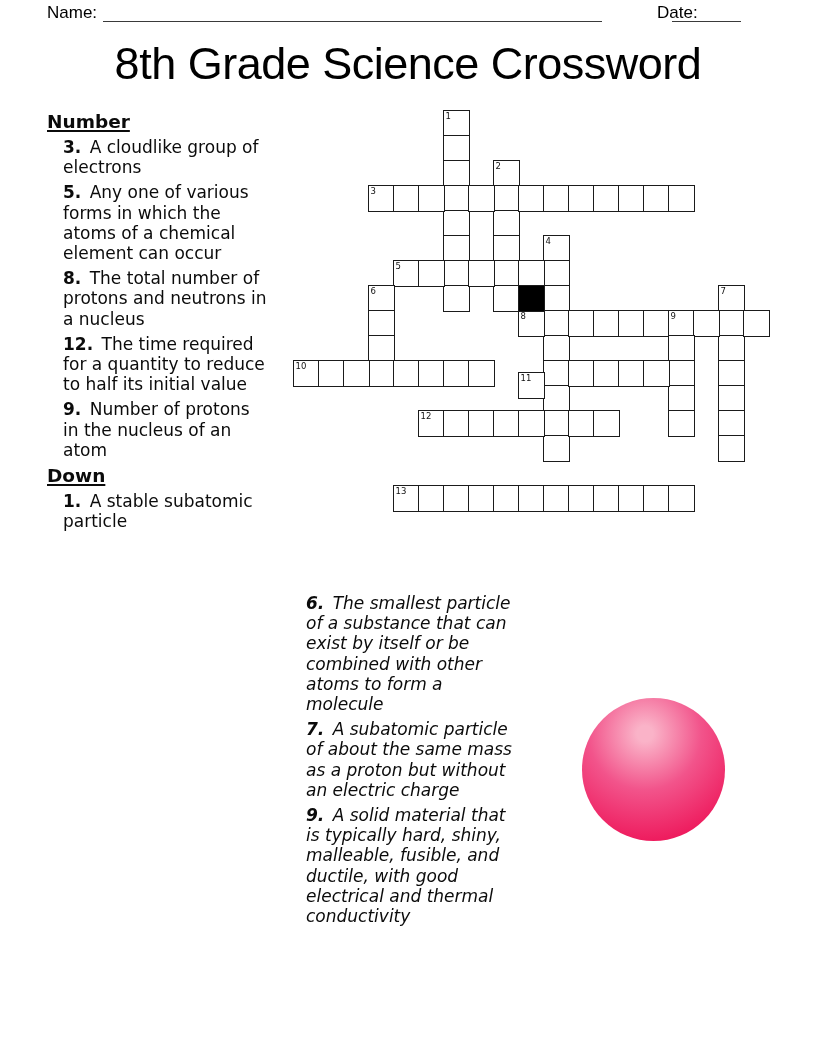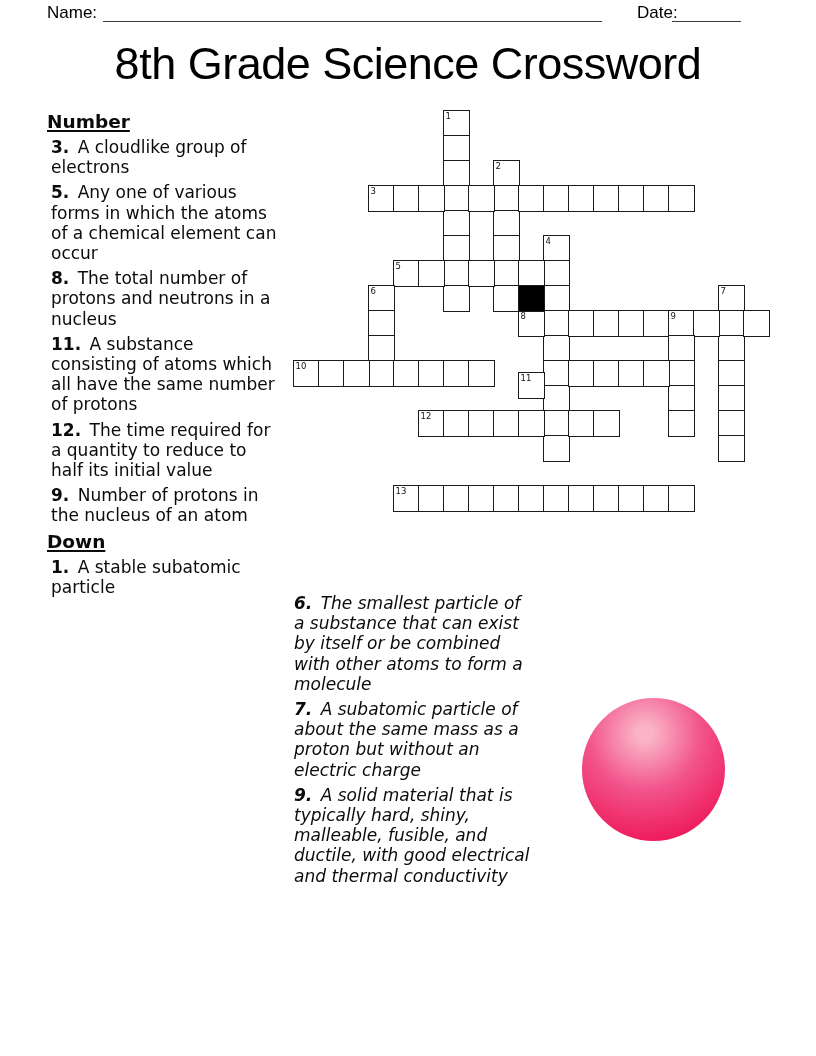--- a/index.html
+++ b/index.html
@@ -8,48 +8,47 @@
   .nd-label{position:absolute;top:3px;font:17px/20px "Liberation Sans",sans-serif;color:#000;}
   .nd-line{position:absolute;top:21px;height:0;border-bottom:1.6px solid #3a3a3a;}
   .title{position:absolute;top:39px;left:0;width:100%;text-align:center;
          font-family:"Liberation Sans",sans-serif;font-size:45px;line-height:50px;
          letter-spacing:-.5px;color:#000;white-space:nowrap;}
   .col{position:absolute;}
   .colL{left:47px;top:111px;width:239px;}
   .colM{left:290px;top:593px;width:245px;font-style:italic;}
   .heading{font-size:18.5px;line-height:21px;font-weight:bold;margin:0 0 5px;
            text-decoration:underline;text-decoration-thickness:2px;text-underline-offset:2px;}
-  .clue{margin:0 4px 5px;font-size:17px;line-height:20.2px;}
+  .clue{margin:0 16px 5px;font-size:17px;line-height:20.2px;}
   .clue b{margin-right:3px;}
   .grid{position:absolute;}
   .cell{position:absolute;width:26.6px;height:26.6px;box-sizing:border-box;
         border:1.6px solid #1b1b1b;background:#fff;}
   .cell.black{background:#000;}
   .cnum{position:absolute;top:0;left:1.5px;font-size:8.5px;line-height:10px;color:#111;}
   .sphere{position:absolute;border-radius:50%;}
 </style>
 </head>
 <body>
 
 <div class="page">
 
   <span class="nd-label" style="left:47px">Name:</span>
   <div class="nd-line" style="left:103px;width:499px"></div>
-  <span class="nd-label" style="left:637px">Date:</span>
+  <span class="nd-label" style="left:657px">Date:</span>
   <div class="nd-line" style="left:672px;width:69px"></div>
 
   <div class="title">8th Grade Science Crossword</div>
 
   <div class="col colL">
     <div class="heading">Number</div>
     <div id="acrossList">
         <p class="clue"><b>3.</b> A cloudlike group of electrons</p>
         <p class="clue"><b>5.</b> Any one of various forms in which the atoms of a chemical element can occur</p>
         <p class="clue"><b>8.</b> The total number of protons and neutrons in a nucleus</p>
-        <p class="clue"><b>11.</b> A substance consisting of atoms which all have the same number of protons</p>
         <p class="clue"><b>12.</b> The time required for a quantity to reduce to half its initial value</p>
         <p class="clue"><b>9.</b> Number of protons in the nucleus of an atom</p>
       </div>
     <div class="heading">Down</div>
     <div id="downList1">
         <p class="clue"><b>1.</b> A stable subatomic particle</p>
       </div>
   </div>
 
   <div class="col colM">

